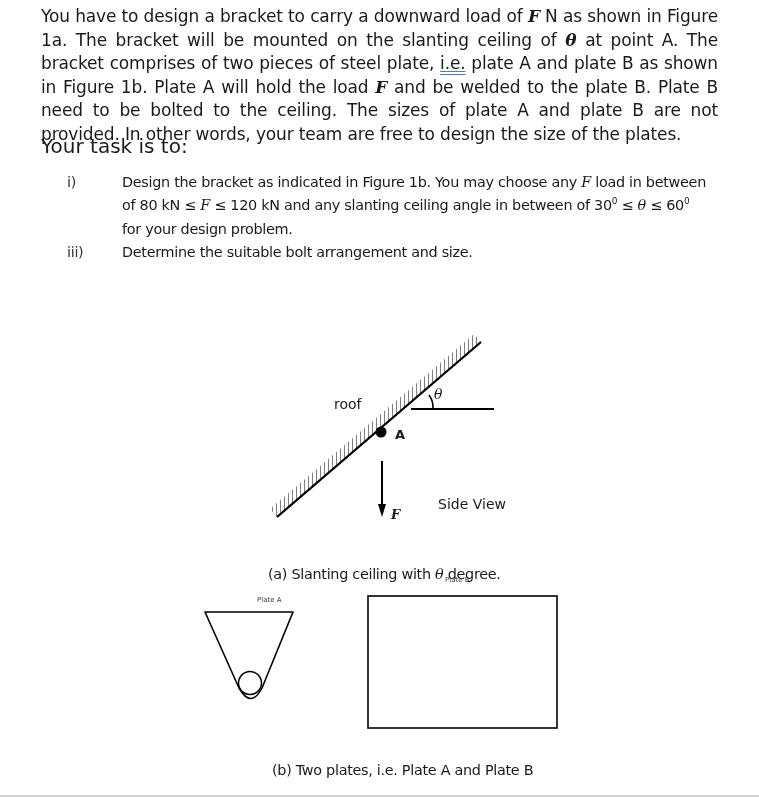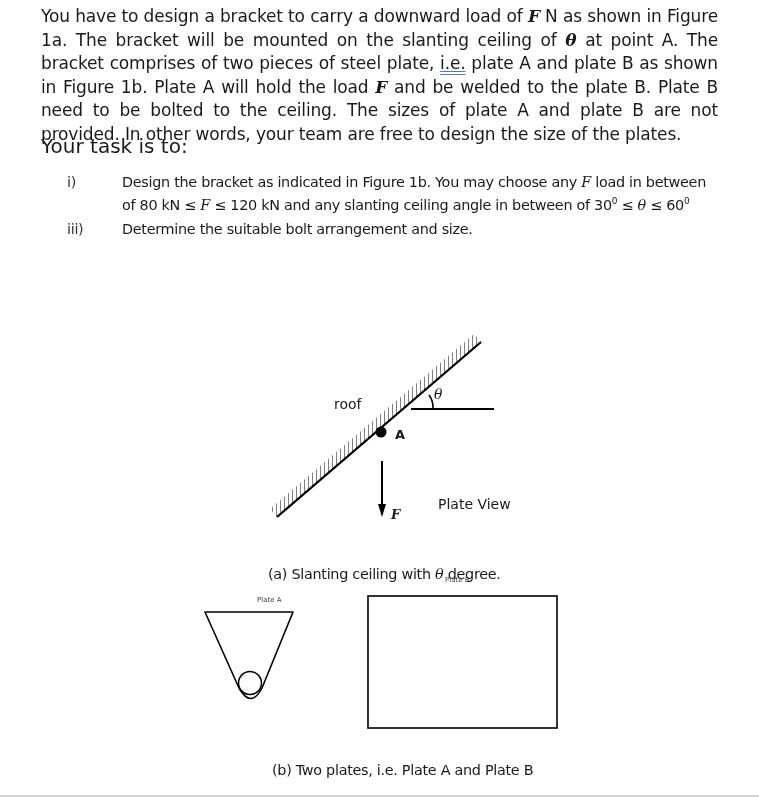--- a/index.html
+++ b/index.html
@@ -41,21 +41,21 @@
 
 <div class="para">
   <span>You have to design a bracket to carry a downward load of </span><span class="b">F</span><span> N as shown in Figure 1a. The bracket will be mounted on the slanting ceiling of </span><span class="b">θ</span><span> at point A. The bracket comprises of two pieces of steel plate, </span><span class="ie">i.e.</span><span> plate A and plate B as shown in Figure 1b. Plate A will hold the load </span><span class="b">F</span><span> and be welded to the plate B. Plate B need to be bolted to the ceiling. The sizes of plate A and plate B are not provided. In other words, your team are free to design the size of the plates.</span>
 </div>
 
 <div class="task-intro">Your task is to:</div>
 
 <div class="task-list">
   <div class="task-item">
     <div class="task-num">i)</div>
-    <div class="task-text"><span>Design the bracket as indicated in Figure 1b. You may choose any </span><span class="m">F</span><span> load in between of 80 kN ≤ </span><span class="m">F</span><span> ≤ 120 kN and any slanting ceiling angle in between of 30</span><sup>0</sup><span> ≤ </span><span class="m">θ</span><span> ≤ 60</span><sup>0</sup><br></div>
+    <div class="task-text"><span>Design the bracket as indicated in Figure 1b. You may choose any </span><span class="m">F</span><span> load in between of 80 kN ≤ </span><span class="m">F</span><span> ≤ 120 kN and any slanting ceiling angle in between of 30</span><sup>0</sup><span> ≤ </span><span class="m">θ</span><span> ≤ 60</span><sup>0</sup><br><span> for your design problem.</span></div>
   </div>
   <div class="task-item">
     <div class="task-num">iii)</div>
     <div class="task-text">Determine the suitable bolt arrangement and size.</div>
   </div>
 </div>
 
 <svg class="fig" width="759" height="800" viewBox="0 0 759 800">
   <defs>
     <pattern id="hatch" patternUnits="userSpaceOnUse" width="4" height="8">
@@ -84,20 +84,20 @@
     <circle cx="250" cy="683" r="11.5" fill="none" stroke="#000" stroke-width="1.5"></circle>
   </g>
 
   <rect x="368" y="596" width="189" height="132" fill="none" stroke="#000" stroke-width="1.6"></rect>
 </svg>
 
 <div class="lbl" style="left:334px; top:396px;">roof</div>
 <div class="lbl lbl-serif" style="left:434px; top:386px; font-weight:normal;">θ</div>
 <div class="lbl" style="left:395px; top:427px; font-weight:bold; font-size:13px;">A</div>
 <div class="lbl lbl-serif" style="left:391px; top:507px; font-size:13px;">F</div>
-<div class="lbl" style="left:438px; top:496px;">Plate View</div>
+<div class="lbl" style="left:438px; top:496px;">Side View</div>
 <div class="caption" style="left:268px; top:530px;margin-top:36px;"><span>(a) Slanting ceiling with </span><span class="m">θ</span><span> degree.</span></div>
 
 <div class="tiny" style="left:237px; top:596px;margin-left:20px;">Plate A</div>
 <div class="tiny" style="left:445px; top:576px;">Plate B</div>
 <div class="caption" style="left:248px; top:762px;margin-left:24px;">(b) Two plates, i.e. Plate A and Plate B</div>
 
 <div class="bottom-rule"></div>
 
 </body></html>

